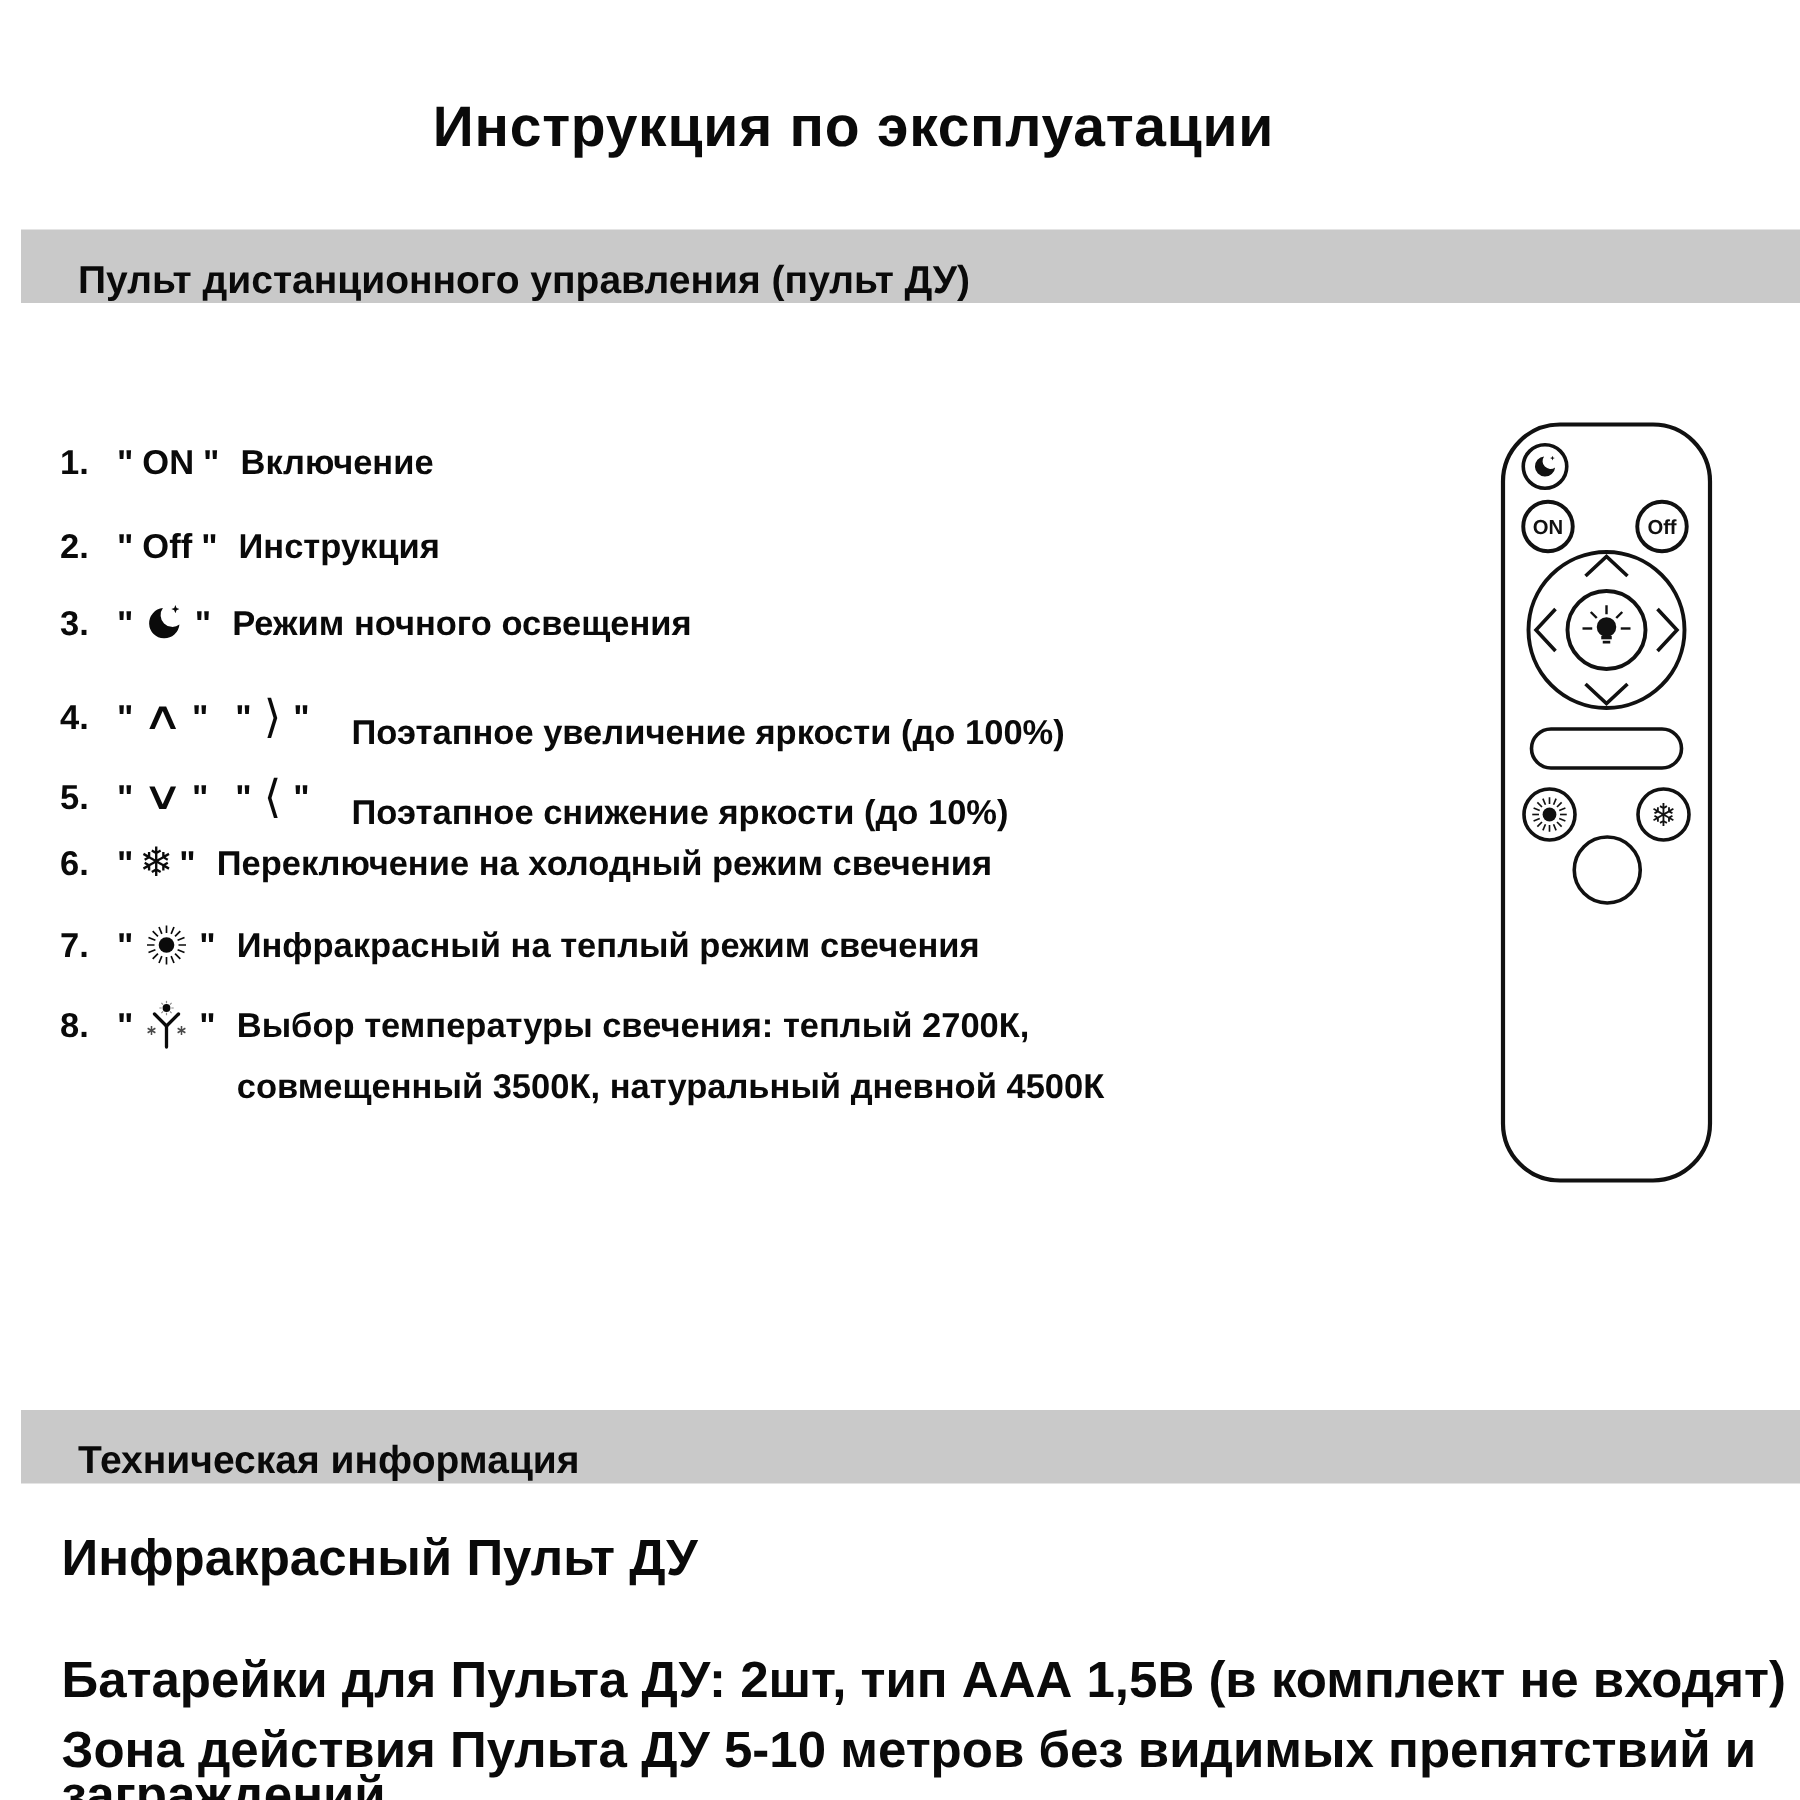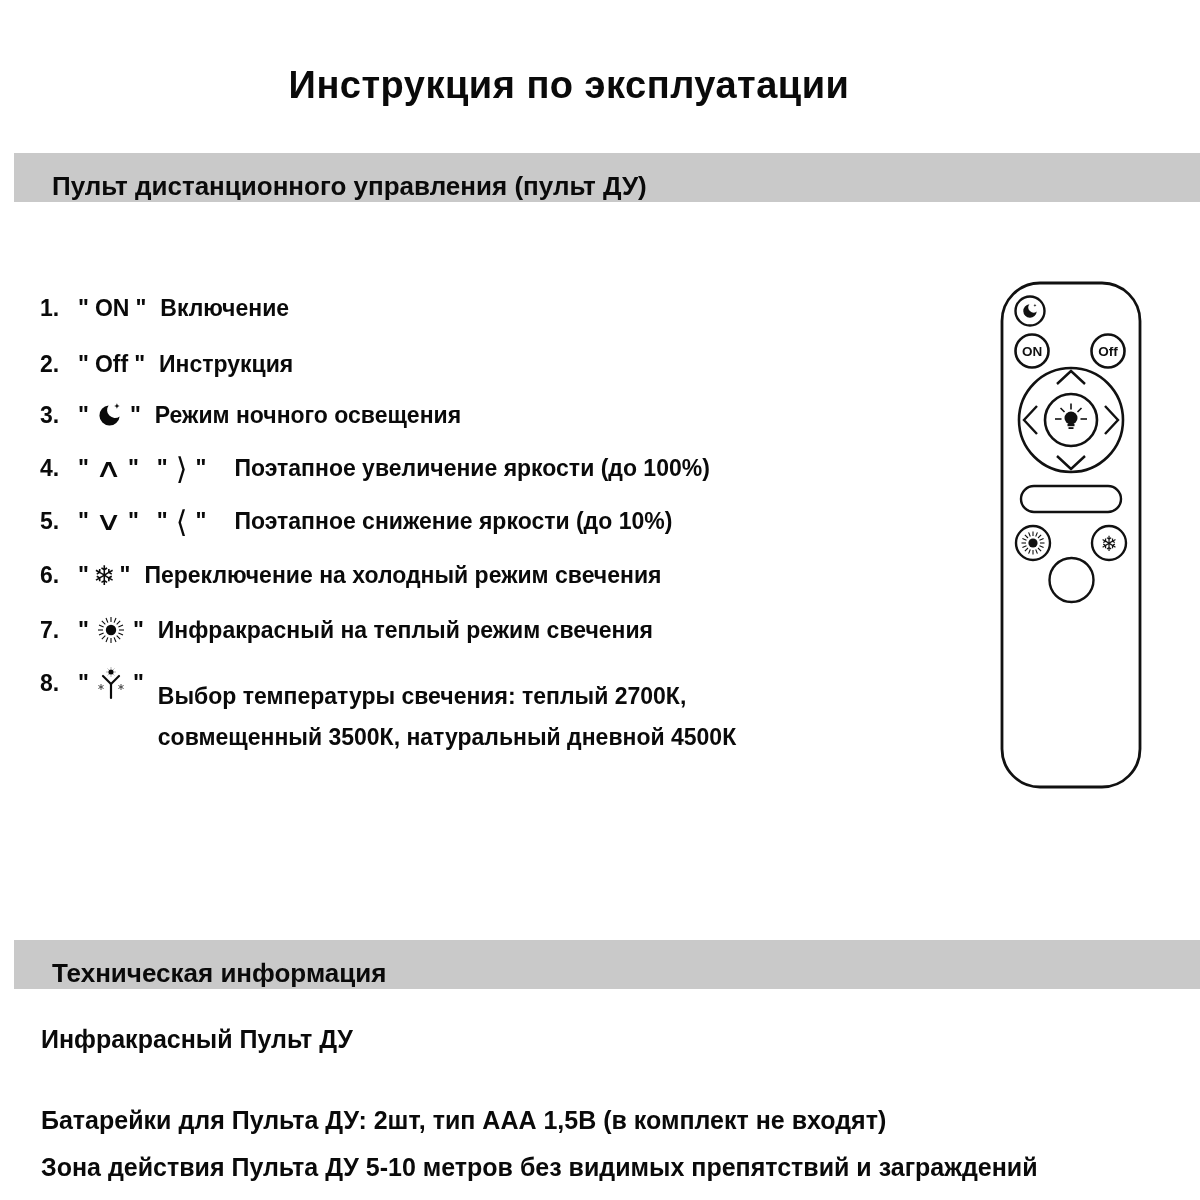--- a/index.html
+++ b/index.html
@@ -21,31 +21,31 @@
   .list{position:absolute;left:40px;top:0;width:940px;}
   .item{
     position:absolute;left:0;display:flex;align-items:center;
     font-size:23px;font-weight:bold;white-space:nowrap;line-height:29px;
   }
   .item.twoline{align-items:flex-start;}
   .num{width:34px;flex:0 0 auto;}
   .q{margin:0 4px;}
   .keylabel{margin:0 2px;}
   .text{margin-left:10px;}
-  .text-wide{margin-left:24px;}
+  .text-wide{margin-left:24px;margin-top:20px;}
   .gap2{margin-left:14px;}
   .glyph{font-family:"DejaVu Sans",sans-serif;font-weight:bold;}
   .chev{font-family:"DejaVu Sans",sans-serif;font-weight:400;font-size:26px;
         display:inline-block;transform:scaleX(1.45);margin:0 6px;}
   .ang{font-family:"DejaVu Sans",sans-serif;font-weight:400;font-size:30px;
        display:inline-block;margin:0 4px;}
   .snow{font-size:27px;line-height:29px;}
   .icon-svg{display:inline-block;vertical-align:middle;margin:0 3px;}
   .tok{display:flex;align-items:center;height:29px;}
-  .tech-line{position:absolute;left:41px;font-size:25px;font-weight:bold;line-height:30px;}
+  .tech-line{position:absolute;left:41px;font-size:34px;font-weight:bold;line-height:30px;}
   .remote{position:absolute;left:990px;top:275px;width:160px;height:520px;}
 </style>
 </head>
 <body>
 
 <div>
 
   <h1 class="title">Инструкция по эксплуатации</h1>
 
   <div class="bar bar1">
@@ -163,21 +163,21 @@
           <line x1="5" y1="17" x2="5" y2="23"></line>
             <line x1="2.4" y1="18.5" x2="7.6" y2="21.5"></line>
             <line x1="7.6" y1="18.5" x2="2.4" y2="21.5"></line>
           <line x1="25" y1="17" x2="25" y2="23"></line>
             <line x1="22.4" y1="18.5" x2="27.6" y2="21.5"></line>
             <line x1="27.6" y1="18.5" x2="22.4" y2="21.5"></line>
         </g>
       </svg>
       <span class="tok q">"</span>
       <span class="text" style="white-space:normal;">
-        <span style="display:block;margin-top:13px;">Выбор температуры свечения: теплый 2700К,</span>
+        <span style="display:block;">Выбор температуры свечения: теплый 2700К,</span>
         <span style="display:block;margin-top:12px;">совмещенный 3500К, натуральный дневной 4500К</span>
       </span>
     </div>
 
   </div>
 
   <div class="remote">
     <svg width="160" height="520" viewBox="0 0 160 520">
       <g fill="none" stroke="#111111">
         <rect x="12" y="8" width="138" height="504" rx="38" stroke-width="2.8"></rect>

